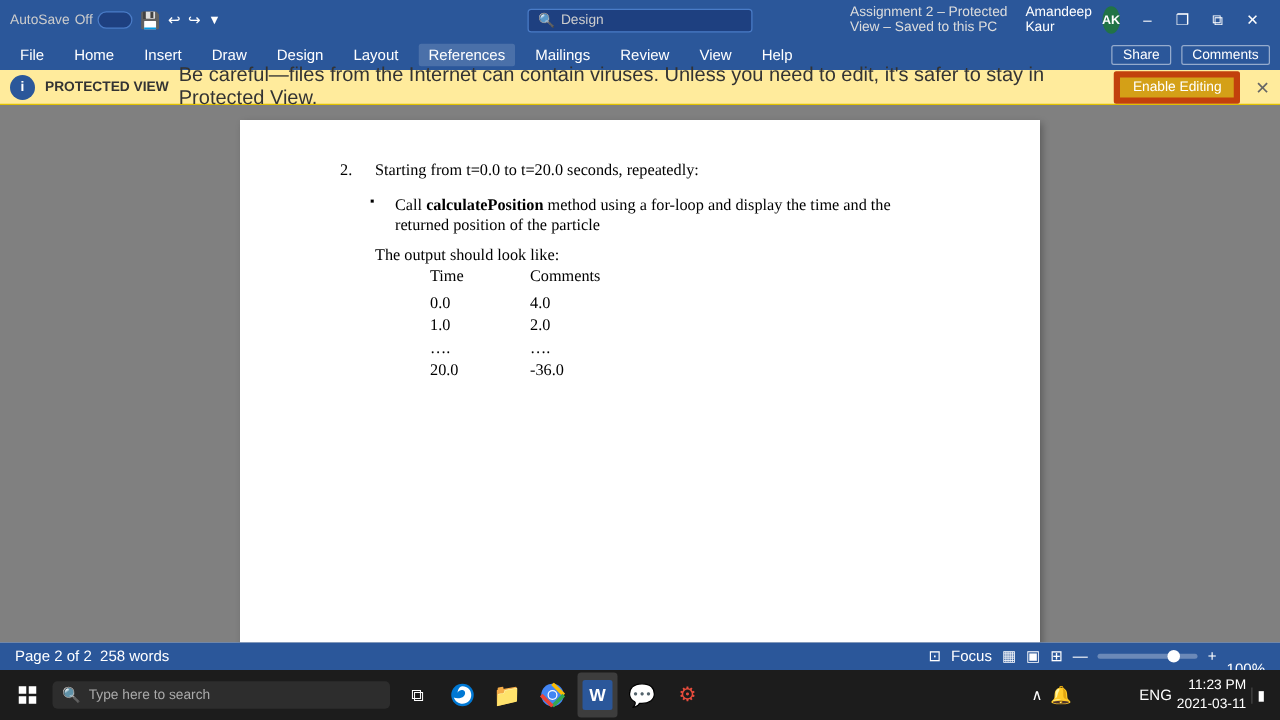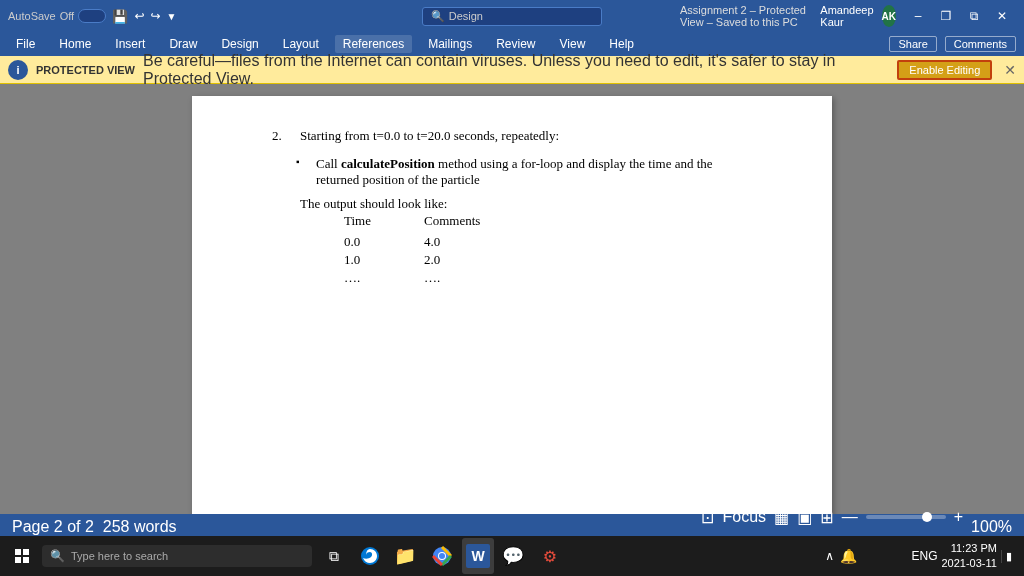--- a/index.html
+++ b/index.html
@@ -153,21 +153,21 @@
       font-size: 11px;
       color: #333;
     }
     .protected-msg {
       font-size: 16px;
       color: #333;
       flex: 1;
     }
     .enable-editing-btn {
       background: #d4a017;
-      border: 2px solid #c2410c;
+      border: 5px solid #c2410c;
       color: white;
       font-size: 11px;
       padding: 2px 10px;
       cursor: pointer;
       border-radius: 2px;
     }
     .protected-close {
       margin-left: 4px;
       cursor: pointer;
       font-size: 14px;
@@ -212,24 +212,24 @@
     .doc-output { margin-left: 28px; margin-top: 8px; }
     .output-table { border-collapse: collapse; margin-left: 44px; }
     .output-table td { padding: 1px 0; min-width: 80px; font-family: 'Times New Roman', Times, serif; font-size: 13px; }
     .output-header td { padding-bottom: 4px; }
 
     
     .status-bar {
       background: #2b579a;
       height: 22px;
       display: flex;
-      align-items: flex-end;
+      align-items: center;
       padding: 0 12px;
       color: white;
-      font-size: 16px;
+      font-size: 12px;
       flex-shrink: 0;
     }
     .status-right {
       margin-left: auto;
       display: flex;
       align-items: center;
       gap: 8px;
     }
     .zoom-slider {
       width: 80px;
@@ -428,20 +428,24 @@
           <td>4.0</td>
         </tr>
         <tr>
           <td>1.0</td>
           <td>2.0</td>
         </tr>
         <tr>
           <td>….</td>
           <td>….</td>
         </tr>
+        <tr>
+          <td>20.0</td>
+          <td>-36.0</td>
+        </tr>
       </tbody>
         </table>
     </div>
   </div>
 </div>
 
 <div class="status-bar">
   <span>Page 2 of 2</span>
   &nbsp;&nbsp;
   <span>258 words</span>

